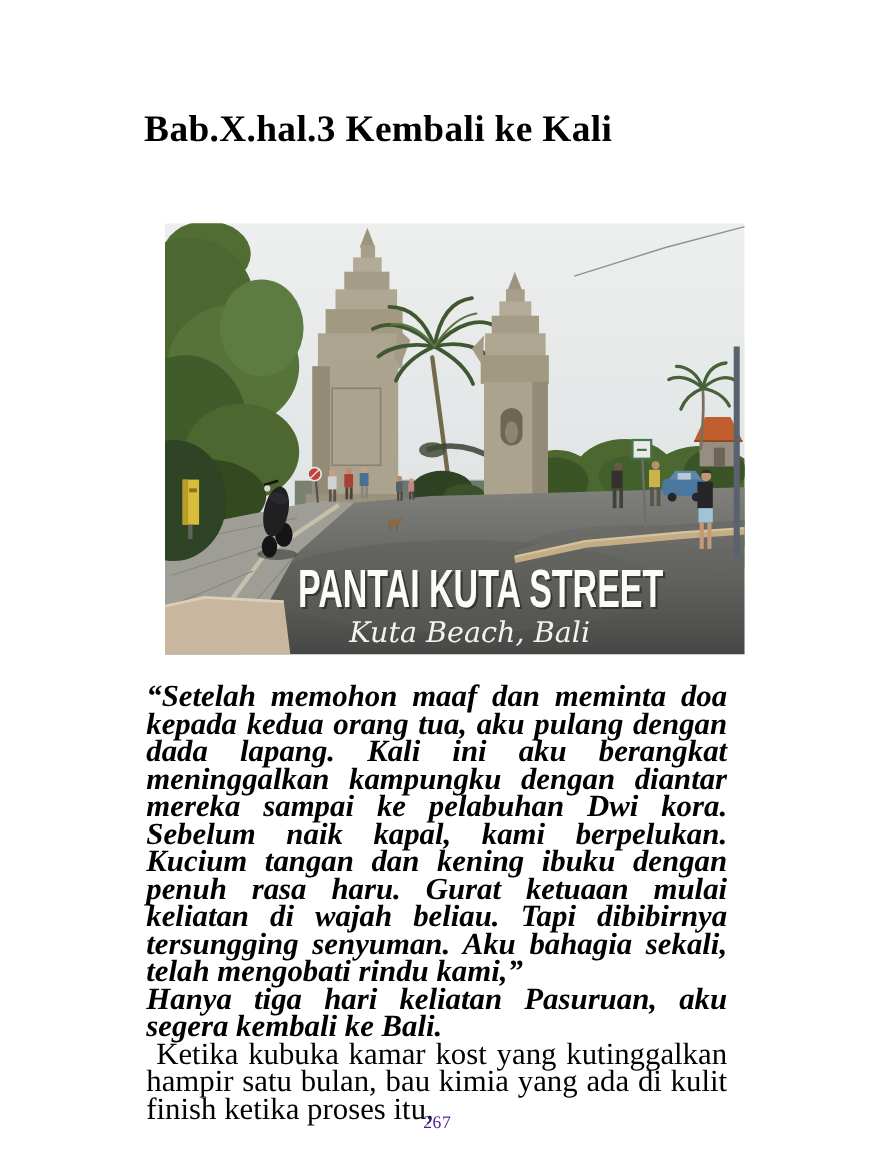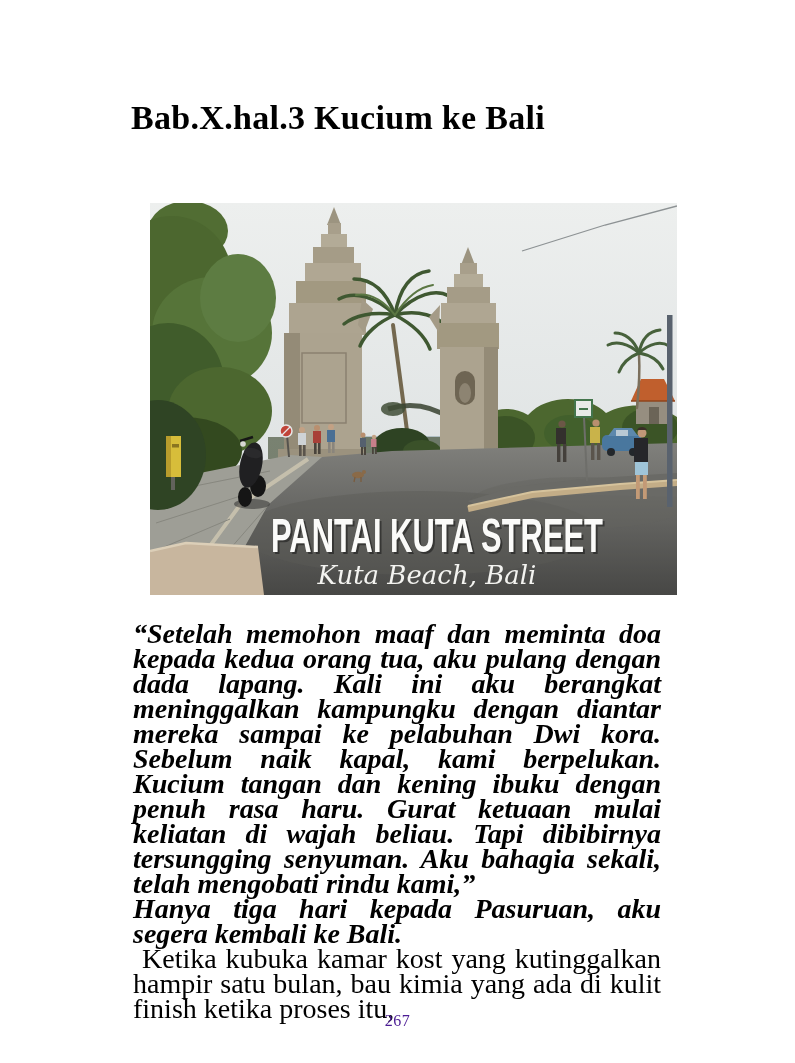--- a/index.html
+++ b/index.html
@@ -36,21 +36,21 @@
   }
   .cap-script{
     font-family:"DejaVu Serif", serif;font-style:italic;
   }
 </style>
 </head>
 <body>
 
 <div class="page">
 
-  <h1 class="title">Bab.X.hal.3 Kucium ke Bali</h1>
+  <h1 class="title">Bab.X.hal.3 Kembali ke Kali</h1>
 
 
   <figure class="photo">
     <svg viewBox="0 0 527 392" width="527" height="392">
       <defs>
         <linearGradient id="skyG" x1="0" y1="0" x2="0" y2="1">
           <stop offset="0" stop-color="#edefee"></stop>
             <stop offset="1" stop-color="#d9dedf"></stop>
         </linearGradient>
         <linearGradient id="stG" x1="0" y1="0" x2="0" y2="1">
@@ -291,19 +291,19 @@
       <g>
         <text class="cap-title" x="289" y="351" font-size="49" fill="#00000066" text-anchor="middle" textLength="332" lengthAdjust="spacingAndGlyphs">PANTAI KUTA STREET</text>
         <text class="cap-title" x="287" y="349" font-size="49" fill="#fbfbf9" text-anchor="middle" textLength="332" lengthAdjust="spacingAndGlyphs">PANTAI KUTA STREET</text>
         <text class="cap-script" x="277" y="381" font-size="26" fill="#f3f3f0" text-anchor="middle">Kuta Beach, Bali</text>
       </g>
     </svg>
   </figure>
 
   <div class="bodytext">
     <p class="p-quote">“Setelah memohon maaf dan meminta doa kepada kedua orang tua, aku pulang dengan dada lapang. Kali ini aku berangkat meninggalkan kampungku dengan diantar mereka sampai ke pelabuhan Dwi kora. Sebelum naik kapal, kami berpelukan. Kucium tangan dan kening ibuku dengan penuh rasa haru. Gurat ketuaan mulai keliatan di wajah beliau. Tapi dibibirnya tersungging senyuman. Aku bahagia sekali, telah mengobati rindu kami,”</p>
-    <p class="p-second">Hanya tiga hari kepada Pasuruan, aku segera kembali ke Bali.</p>
+    <p class="p-second">Hanya tiga hari keliatan Pasuruan, aku segera kembali ke Bali.</p>
     <p class="p-third">Ketika kubuka kamar kost yang kutinggalkan hampir satu bulan, bau kimia yang ada di kulit finish ketika proses itu,</p>
   </div>
 
   <div class="pageno">267</div>
 
 </div>
 
 </body></html>

